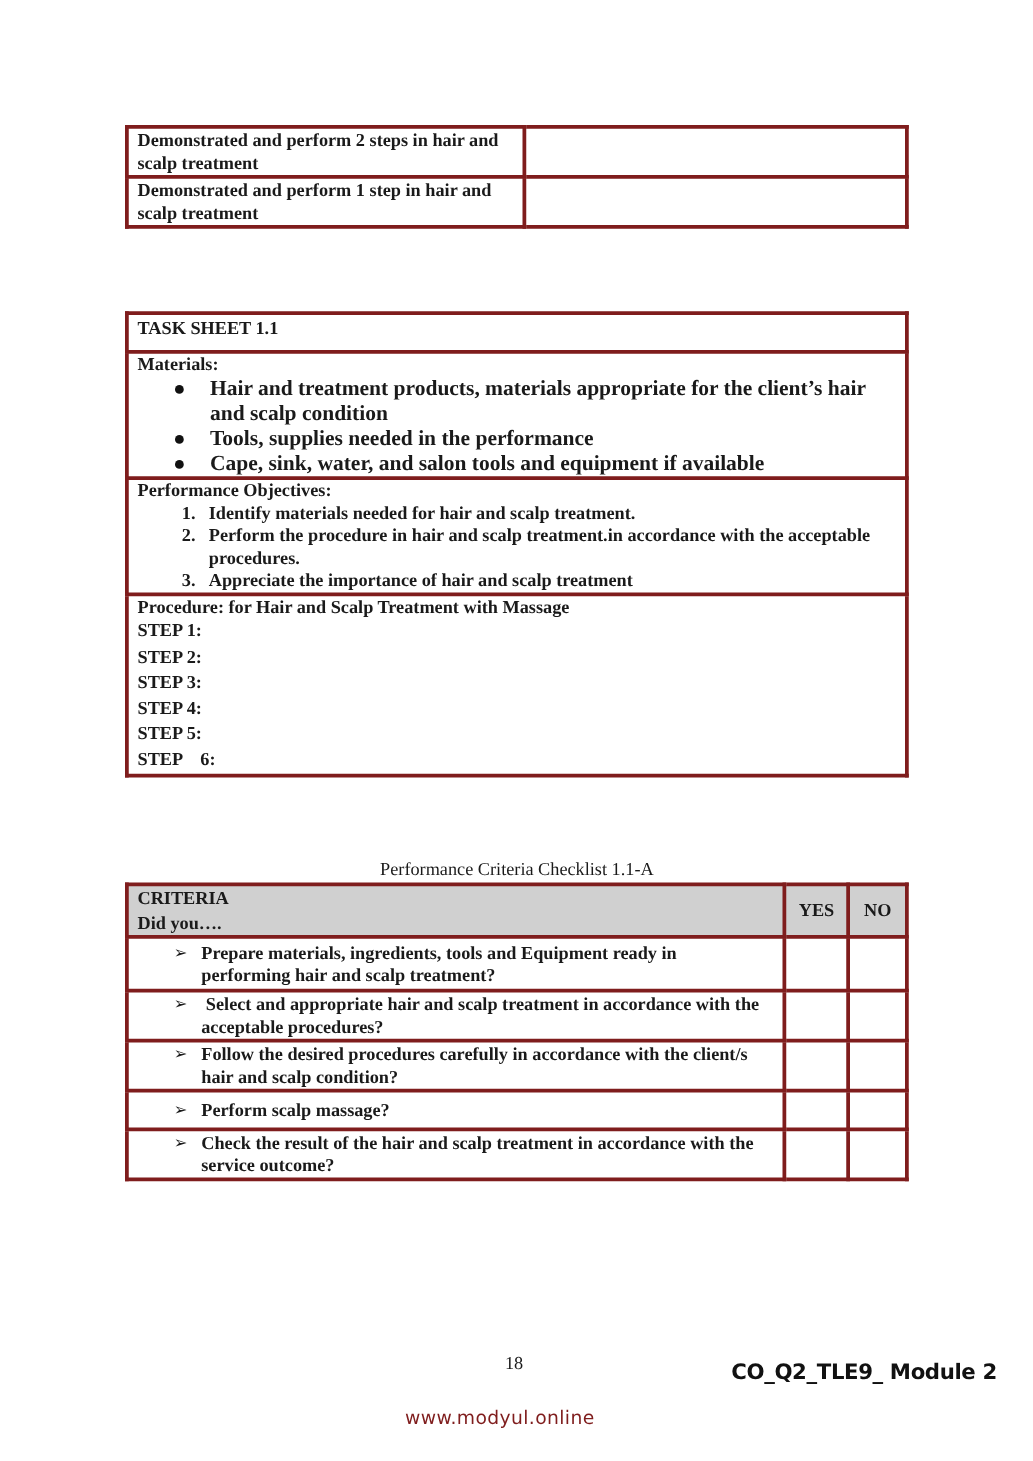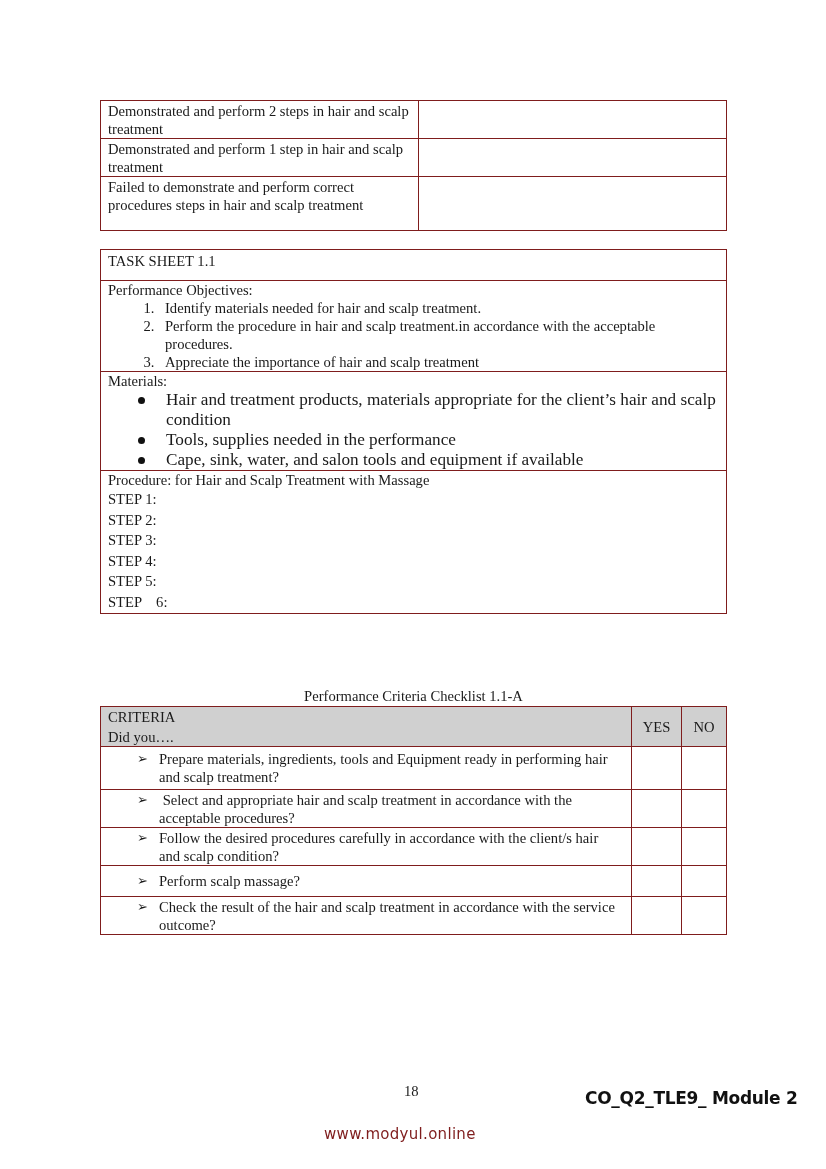--- a/index.html
+++ b/index.html
@@ -4,21 +4,21 @@
 <style>
   html, body { margin: 0; padding: 0; background: #ffffff; }
   body {
     width: 826px; height: 1169px; position: relative; overflow: hidden;
     font-family: "DejaVu Serif", "Liberation Serif", serif;
     color: #1a1a1a;
   }
   .serif { font-family: "Liberation Serif", "DejaVu Serif", serif; }
   .abs { position: absolute; }
   table { border-collapse: collapse; }
-  td { border: 1px solid #7f1d1d; vertical-align: top; padding: 0; }
+  td { border: 3px solid #7f1d1d; vertical-align: top; padding: 0; font-weight: bold; }
 
   
   #rubric { left: 100px; top: 100px; width: 627px; font-size: 14.6px; line-height: 18px; }
   #rubric td.l { width: 307px; padding: 1px 6px 0 7px; }
   #rubric td.r { width: 310px; }
 
   
   #task { left: 100px; top: 249px; width: 627px; font-size: 14.6px; line-height: 18px; }
   #task td { padding: 0 7px; }
   .center { }
@@ -60,50 +60,46 @@
 <table id="rubric" class="abs serif">
   <tbody>
       <tr style="height:37px">
     <td class="l">Demonstrated and perform 2 steps in hair and scalp treatment</td>
     <td class="r"></td>
   </tr>
   <tr style="height:37px">
     <td class="l">Demonstrated and perform 1 step in hair and scalp treatment</td>
     <td class="r"></td>
   </tr>
-  <tr style="height:54px">
-    <td class="l">Failed to demonstrate and perform correct procedures steps in hair and scalp treatment</td>
-    <td class="r"></td>
-  </tr>
 </tbody>
   </table>
 
 <table id="task" class="abs serif">
   <tbody>
       <tr class="row-h31" style="height:31px">
     <td class="center" style="padding-top:2px">TASK SHEET 1.1</td>
+  </tr>
+  <tr style="height:97px">
+    <td>
+      <div>Materials:</div>
+      <ul class="mat">
+        <li><span class="dot"></span><span>Hair and treatment products, materials appropriate for the client’s hair and scalp condition</span></li>
+        <li><span class="dot"></span><span>Tools, supplies needed in the performance</span></li>
+        <li><span class="dot"></span><span>Cape, sink, water, and salon tools and equipment if available</span></li>
+      </ul>
+    </td>
   </tr>
   <tr style="height:90px">
     <td>
       <div>Performance Objectives:</div>
       <ol class="obj">
         <li>Identify materials needed for hair and scalp treatment.</li>
         <li>Perform the procedure in hair and scalp treatment.in accordance with the acceptable procedures.</li>
         <li>Appreciate the importance of hair and scalp treatment</li>
       </ol>
-    </td>
-  </tr>
-  <tr style="height:97px">
-    <td>
-      <div>Materials:</div>
-      <ul class="mat">
-        <li><span class="dot"></span><span>Hair and treatment products, materials appropriate for the client’s hair and scalp condition</span></li>
-        <li><span class="dot"></span><span>Tools, supplies needed in the performance</span></li>
-        <li><span class="dot"></span><span>Cape, sink, water, and salon tools and equipment if available</span></li>
-      </ul>
     </td>
   </tr>
   <tr style="height:139px">
     <td>
       <div>Procedure: for Hair and Scalp Treatment with Massage</div>
       <div class="step" style="white-space:pre">STEP 1:</div>
       <div class="step" style="white-space:pre">STEP 2:</div>
       <div class="step" style="white-space:pre">STEP 3:</div>
       <div class="step" style="white-space:pre">STEP 4:</div>
       <div class="step" style="white-space:pre">STEP 5:</div>

